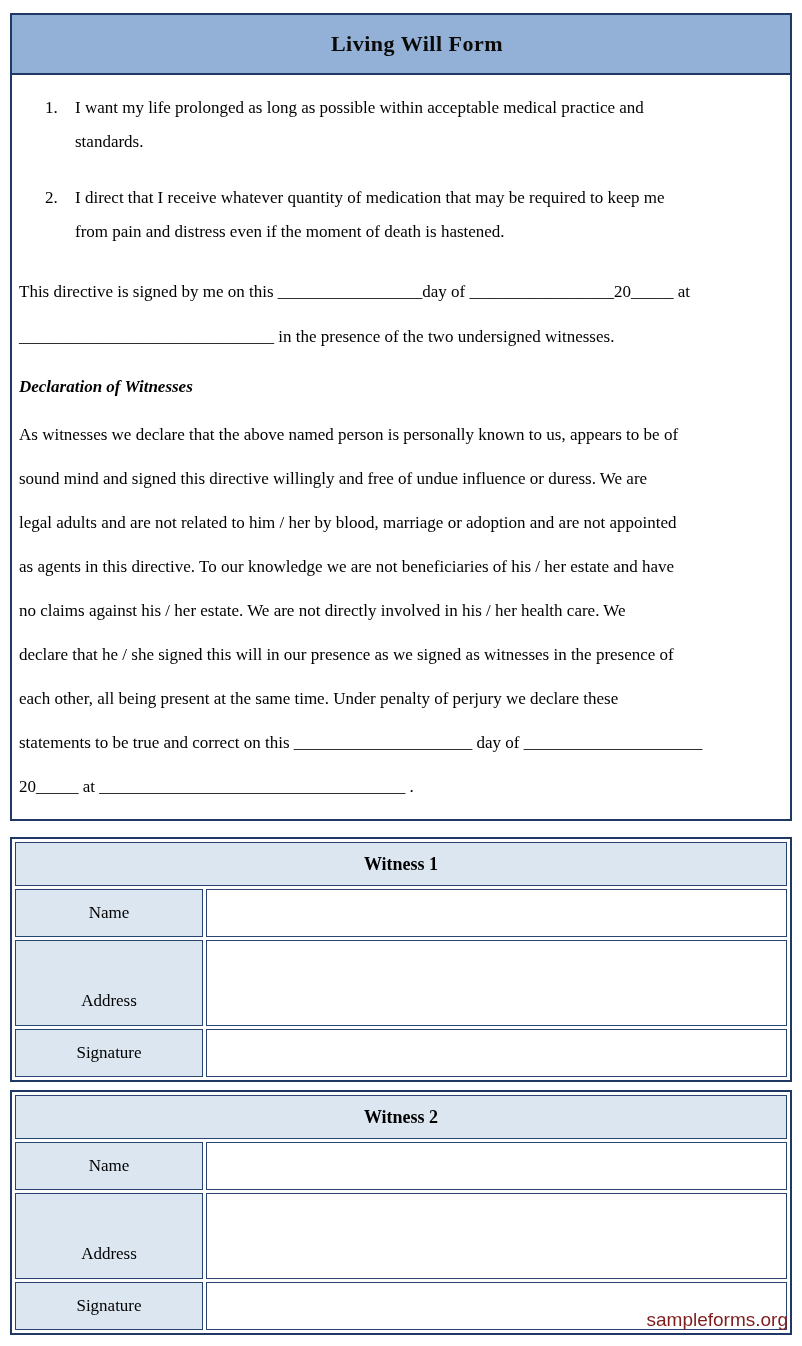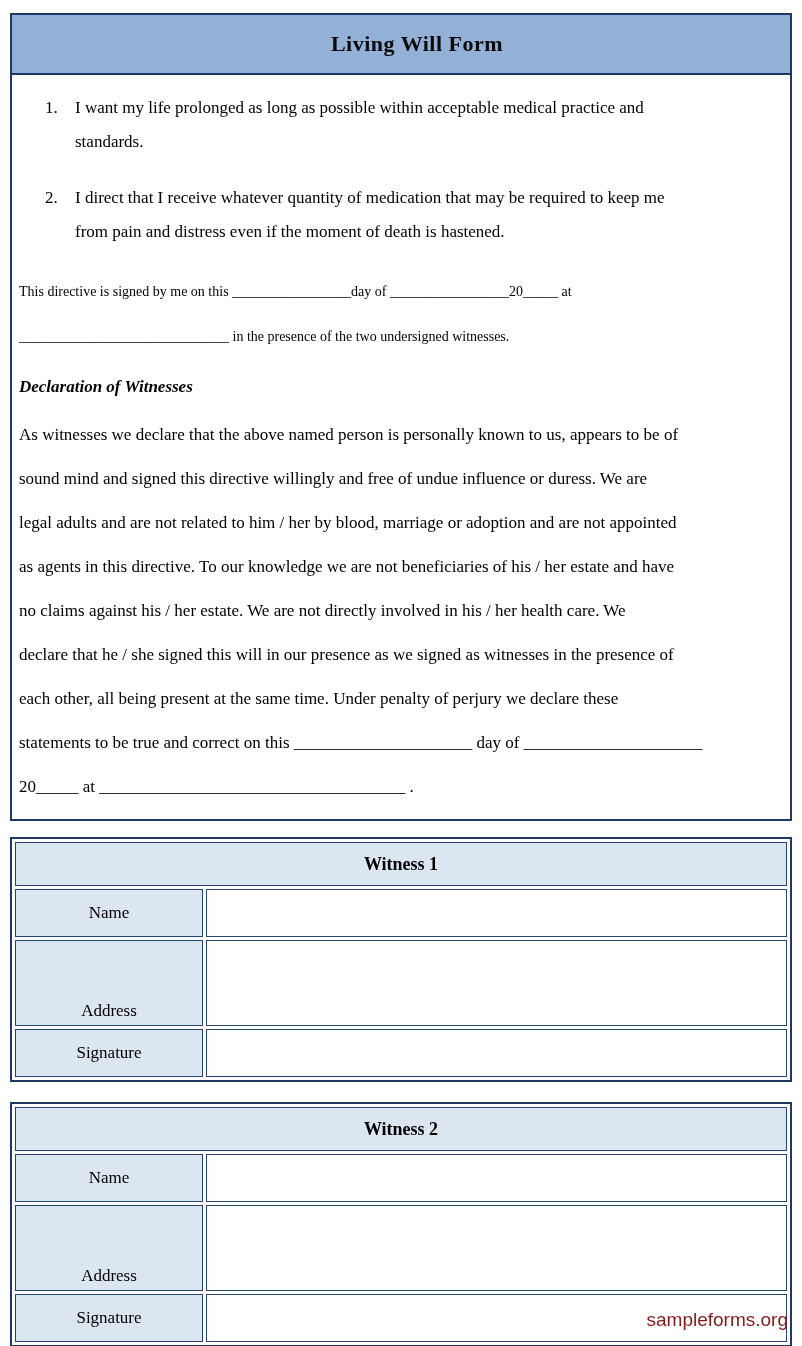--- a/index.html
+++ b/index.html
@@ -29,56 +29,56 @@
   }
   .body-area { padding: 16px 8px 10px 7px; overflow: hidden; }
 
   .line { white-space: nowrap; }
 
   .list-item { position: relative; padding-left: 56px; line-height: 34px; font-size: 17px; }
   .list-item .num { position: absolute; left: 26px; top: 0; }
   .gap-a { height: 22px; }
   .gap-b { height: 20px; }
 
-  .signed { line-height: 45px; font-size: 14px; }
+  .signed { line-height: 45px; font-size: 17px; }
 
   .decl-heading {
     margin-top: 12px;
     font-size: 17px; font-weight: bold; font-style: italic;
     line-height: 32px;
   }
   .decl { margin-top: 10px; line-height: 44px; font-size: 17px; }
 
   
   table.witness {
     width: 782px;
     margin-top: 16px;
     border: 2px solid #1F3864;
     border-spacing: 3px;
     border-collapse: separate;
     background: #ffffff;
     font-size: 17px;
   }
-  table.witness + table.witness { margin-top: 20px; }
+  table.witness + table.witness { margin-top: 8px; }
   table.witness td { border: 1px solid #2A4470; }
   td.w-header {
     height: 44px;
     background: #DCE6F1;
     text-align: center; vertical-align: middle;
     font-weight: bold; font-size: 18px;
   }
   td.label {
     width: 188px;
     background: #DCE6F1;
     text-align: center; vertical-align: middle;
   }
   td.value { background: #ffffff; }
   tr.r-name td { height: 48px; }
   tr.r-address td { height: 86px; }
-  tr.r-address td.label { vertical-align: bottom; padding-bottom: 4px; }
+  tr.r-address td.label { vertical-align: bottom; padding-bottom: 14px; }
   tr.r-signature td { height: 48px; }
 
   .watermark {
     position: absolute;
     right: 14px; bottom: 15px;
     font-family: "Liberation Sans", "DejaVu Sans", sans-serif;
     font-size: 19px;
     color: #7f1d1d;
   }
 </style>

